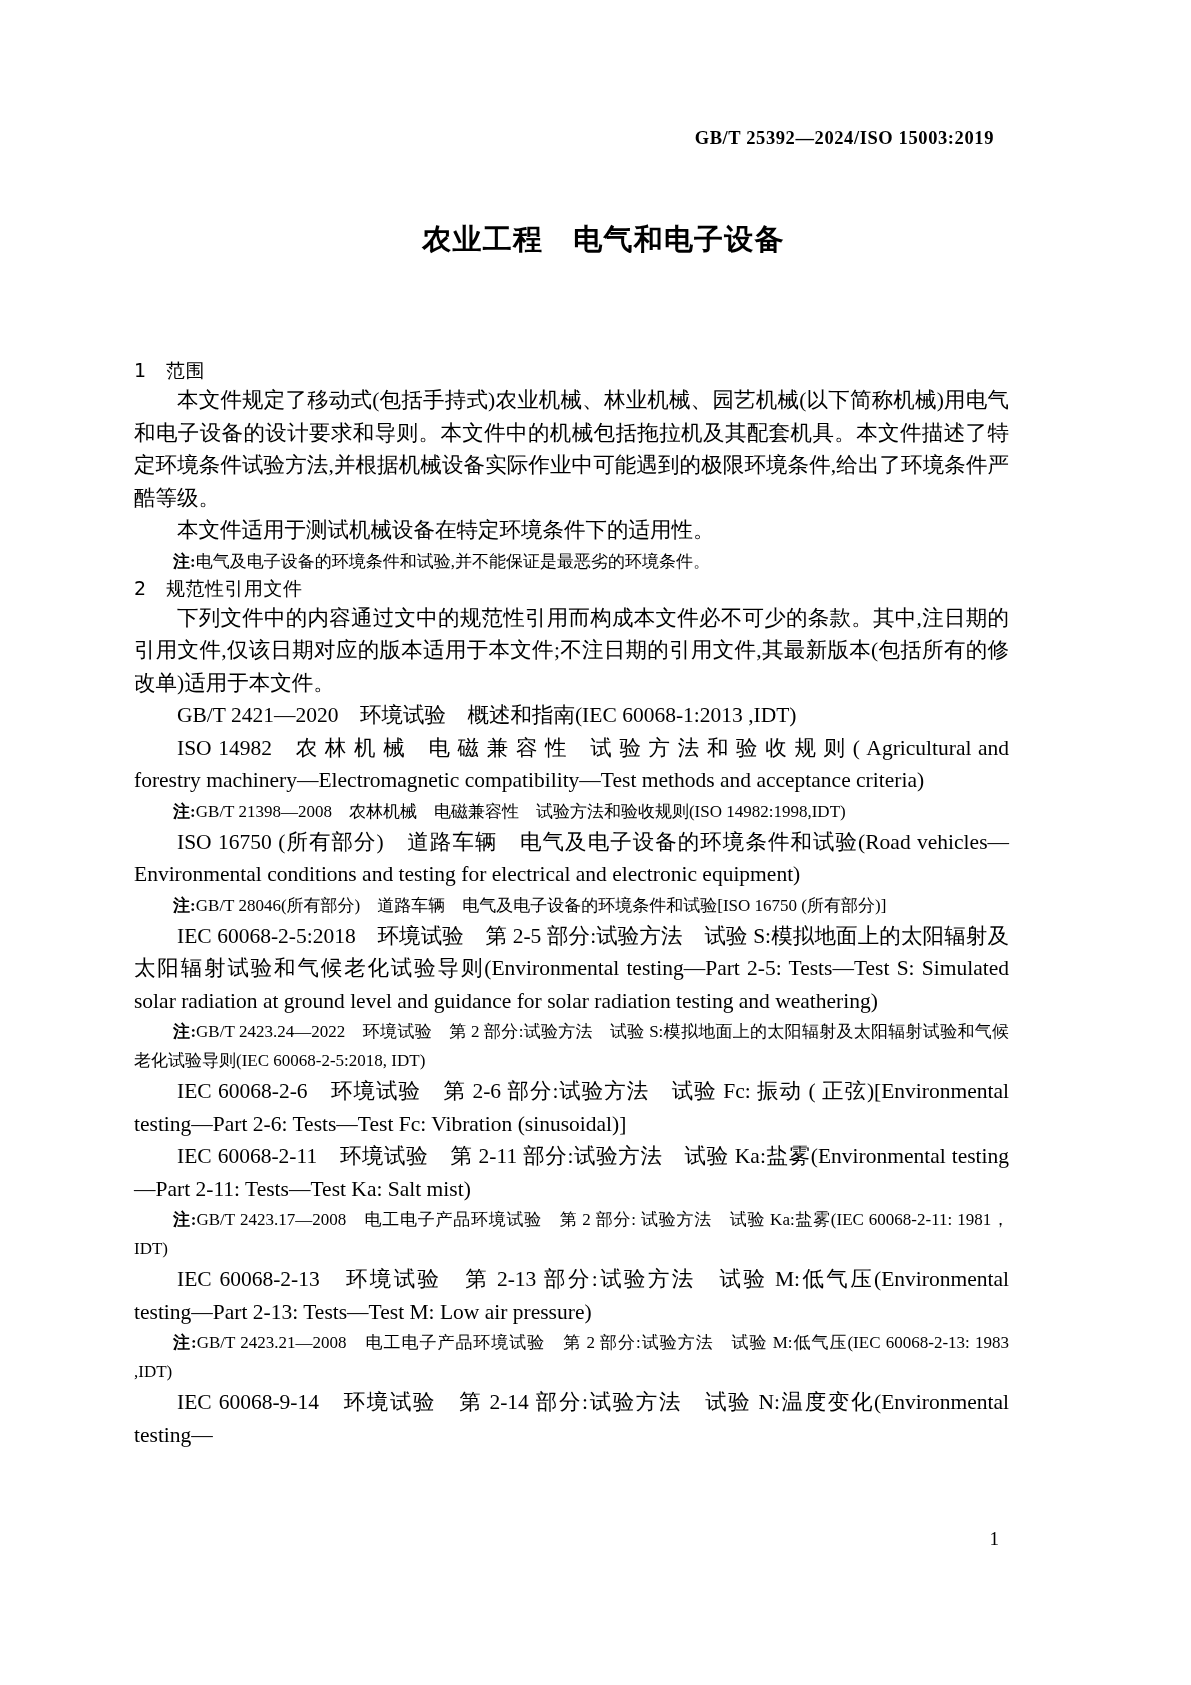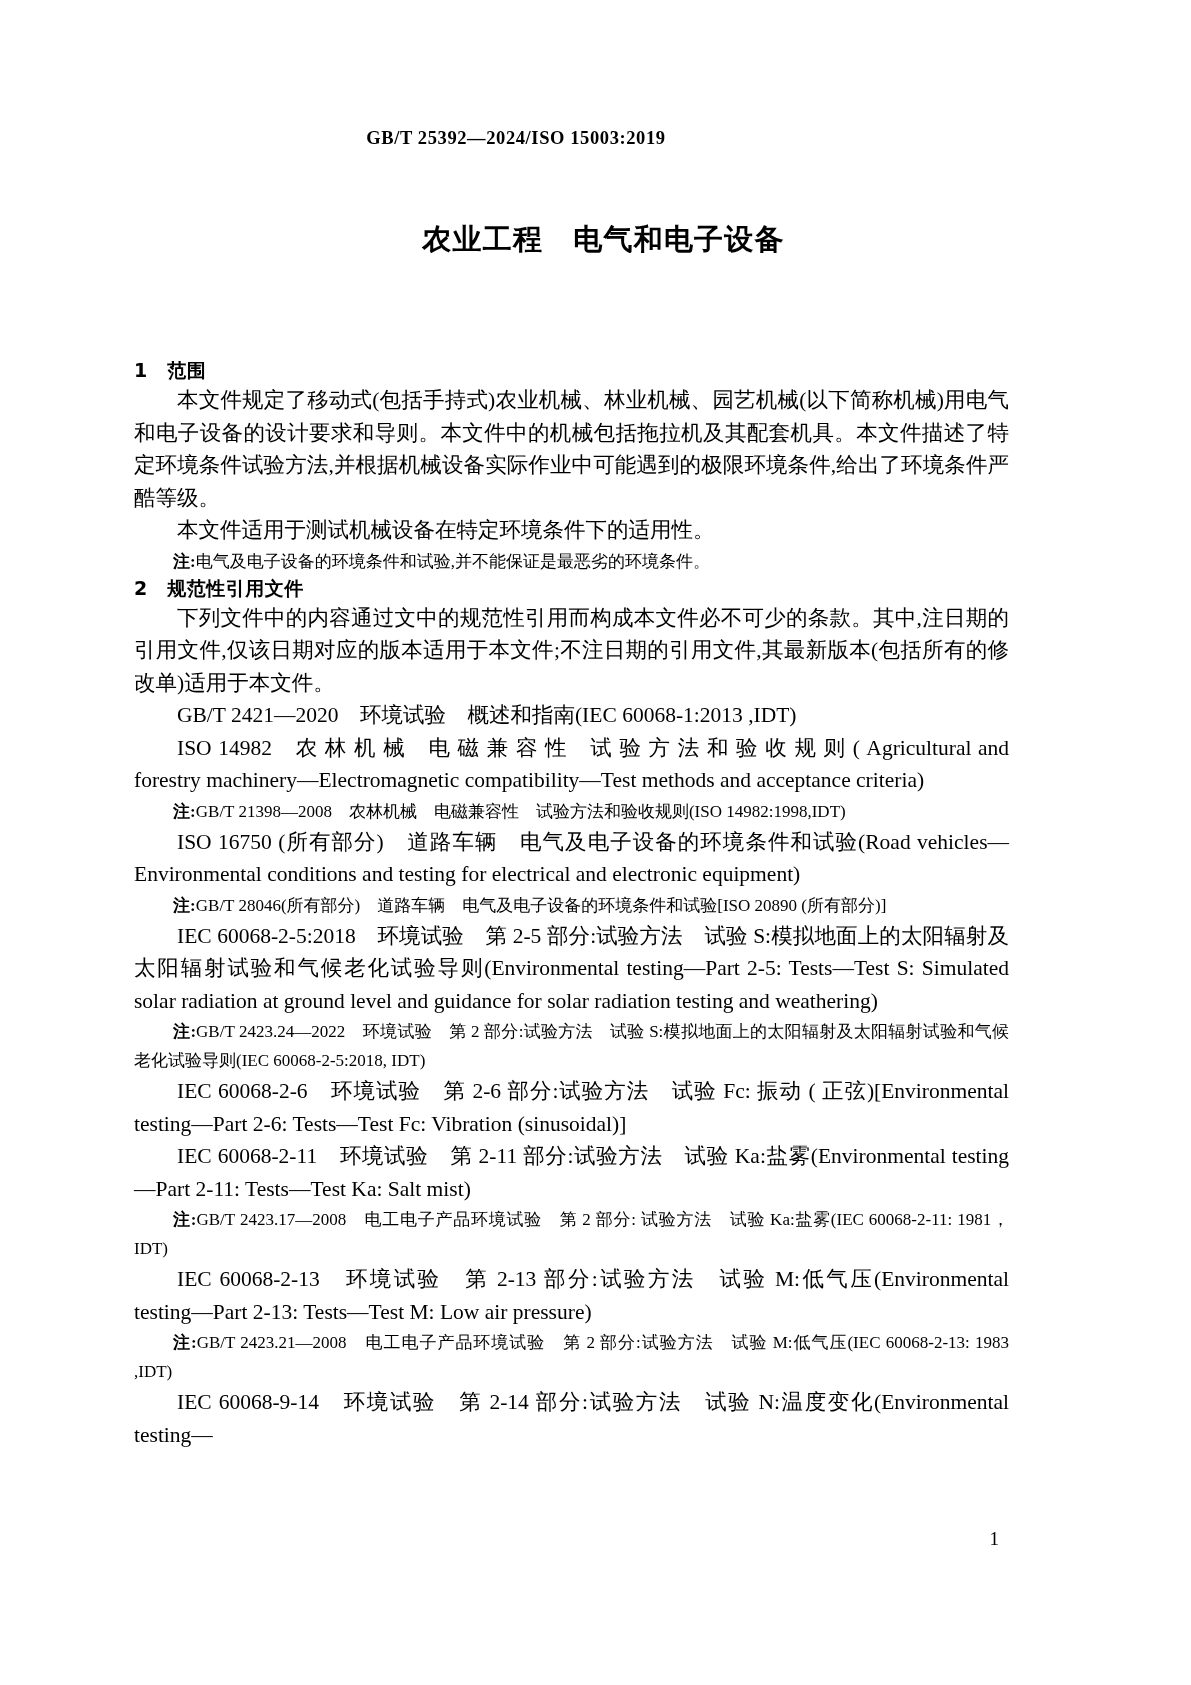--- a/index.html
+++ b/index.html
@@ -18,21 +18,21 @@
     background: #ffffff;
     box-sizing: border-box;
     overflow: hidden;
   }
   
   .running-header {
     position: absolute;
     top: 128px;
     left: 0;
     right: 197px;
-    text-align: center;
+    text-align: right;
     font-family: "Liberation Serif", "DejaVu Serif", serif;
     font-size: 18.5px;
     letter-spacing: 0.6px;
     font-weight: bold;
     white-space: nowrap;
     padding-left: 38px;
   }
   
   .doc-title {
     position: absolute;
@@ -52,21 +52,21 @@
   
   .content {
     position: absolute;
     left: 134px;
     top: 358px;
     width: 875px;
   }
   h2.sec {
     font-family: "DejaVu Sans", "Liberation Sans", sans-serif;
     font-size: 19px;
-    font-weight: bold;
+    font-weight: normal;
     letter-spacing: 0.5px;
     margin: 0;
     padding: 0;
     white-space: pre;
   }
   .sec-scope { margin-top: 0px; }
   .sec-refs  { margin-top: 41px; }
 
   p.body {
     font-size: 21.5px;
@@ -131,21 +131,21 @@
 
     <h2 class="sec sec-refs">2　规范性引用文件</h2>
 
     <p class="body first">下列文件中的内容通过文中的规范性引用而构成本文件必不可少的条款。其中,注日期的引用文件,仅该日期对应的版本适用于本文件;不注日期的引用文件,其最新版本(包括所有的修改单)适用于本文件。</p>
 
     <div id="ref-list">
         <p class="hang">GB/T 2421—2020　环境试验　概述和指南(IEC 60068-1:2013 ,IDT)</p>
         <p class="hang">ISO 14982　农 林 机 械　电 磁 兼 容 性　试 验 方 法 和 验 收 规 则 ( Agricultural and forestry machinery—Electromagnetic compatibility—Test methods and acceptance criteria)</p>
         <p class="note"><span class="lbl">注:</span><span>GB/T 21398—2008　农林机械　电磁兼容性　试验方法和验收规则(ISO 14982:1998,IDT)</span></p>
         <p class="hang">ISO 16750 (所有部分)　道路车辆　电气及电子设备的环境条件和试验(Road vehicles—Environmental conditions and testing for electrical and electronic equipment)</p>
-        <p class="note"><span class="lbl">注:</span><span>GB/T 28046(所有部分)　道路车辆　电气及电子设备的环境条件和试验[ISO 20890 (所有部分)]</span></p>
+        <p class="note"><span class="lbl">注:</span><span>GB/T 28046(所有部分)　道路车辆　电气及电子设备的环境条件和试验[ISO 16750 (所有部分)]</span></p>
         <p class="hang">IEC 60068-2-5:2018　环境试验　第 2-5 部分:试验方法　试验 S:模拟地面上的太阳辐射及太阳辐射试验和气候老化试验导则(Environmental testing—Part 2-5: Tests—Test S: Simulated solar radiation at ground level and guidance for solar radiation testing and weathering)</p>
         <p class="note"><span class="lbl">注:</span><span>GB/T 2423.24—2022　环境试验　第 2 部分:试验方法　试验 S:模拟地面上的太阳辐射及太阳辐射试验和气候老化试验导则(IEC 60068-2-5:2018, IDT)</span></p>
         <p class="hang">IEC 60068-2-6　环境试验　第 2-6 部分:试验方法　试验 Fc: 振动 ( 正弦)[Environmental testing—Part 2-6: Tests—Test Fc: Vibration (sinusoidal)]</p>
         <p class="hang">IEC 60068-2-11　环境试验　第 2-11 部分:试验方法　试验 Ka:盐雾(Environmental testing—Part 2-11: Tests—Test Ka: Salt mist)</p>
         <p class="note"><span class="lbl">注:</span><span>GB/T 2423.17—2008　电工电子产品环境试验　第 2 部分: 试验方法　试验 Ka:盐雾(IEC 60068-2-11: 1981，IDT)</span></p>
         <p class="hang">IEC 60068-2-13　环境试验　第 2-13 部分:试验方法　试验 M:低气压(Environmental testing—Part 2-13: Tests—Test M: Low air pressure)</p>
         <p class="note"><span class="lbl">注:</span><span>GB/T 2423.21—2008　电工电子产品环境试验　第 2 部分:试验方法　试验 M:低气压(IEC 60068-2-13: 1983 ,IDT)</span></p>
         <p class="hang">IEC 60068-9-14　环境试验　第 2-14 部分:试验方法　试验 N:温度变化(Environmental testing—</p>
       </div>
 

